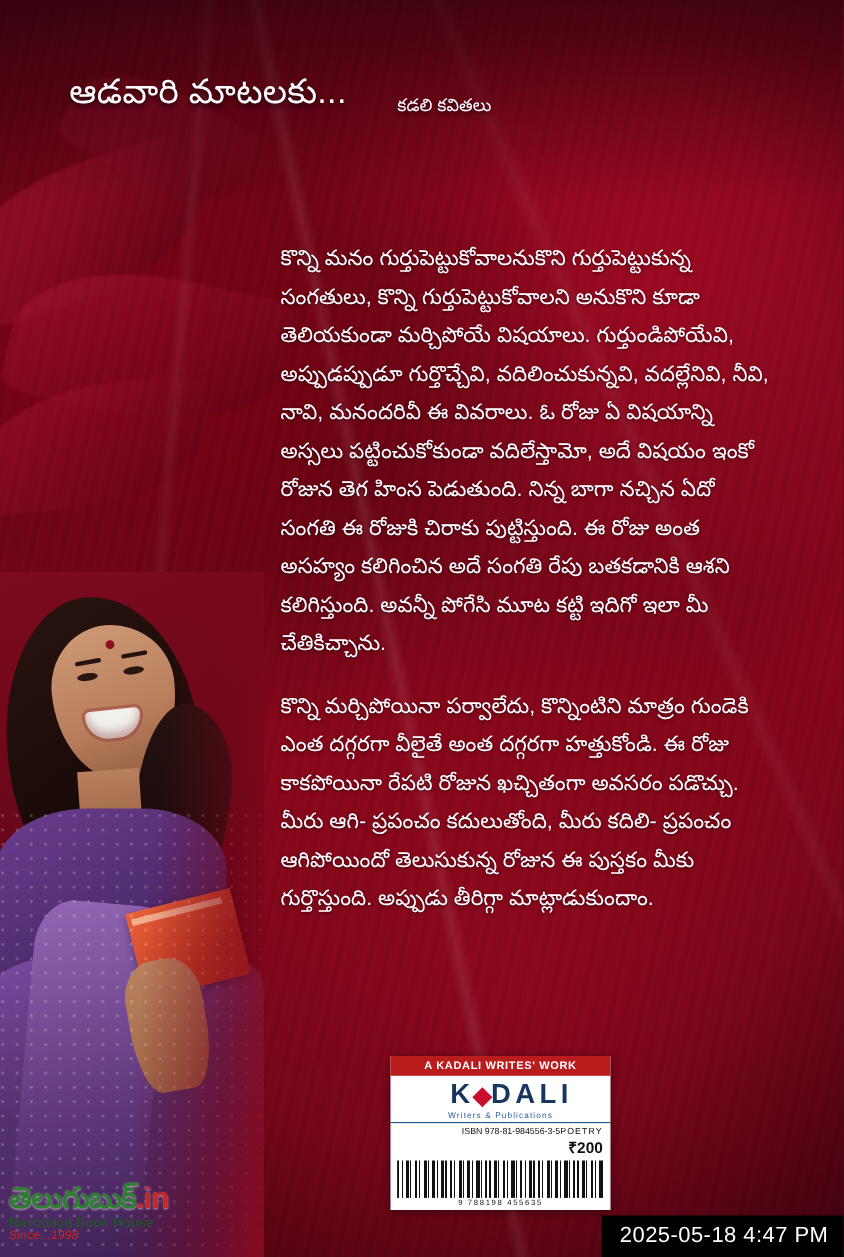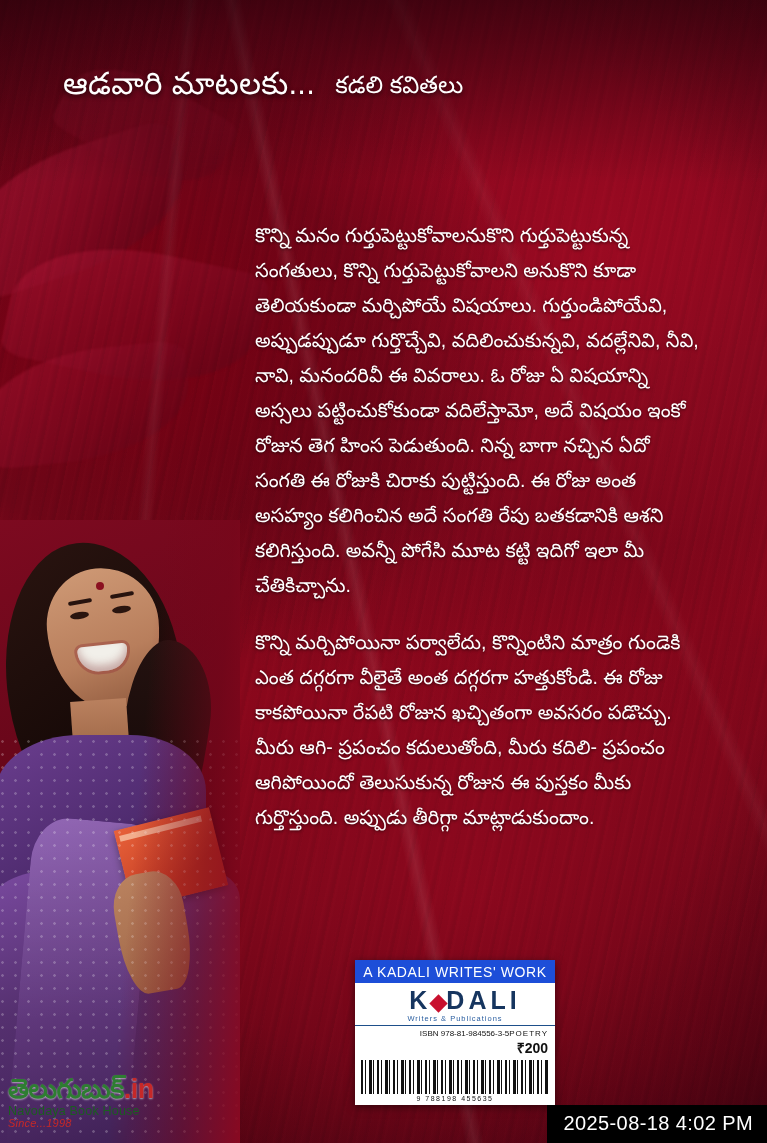--- a/index.html
+++ b/index.html
@@ -64,36 +64,37 @@
     border-radius: 62% 14% 62% 14%/ 62% 14% 62% 14%; transform: rotate(-6deg); opacity:.45; }
   .leaf.l4 { left: 60px; top: 80px; width: 170px; height: 90px;
     border-radius: 55% 10% 55% 10%/ 55% 10% 55% 10%; transform: rotate(30deg); opacity:.4; }
 
   
   .title-wrap {
     position: absolute;
     left: 63px;
     top: 66px;
     display: flex;
-    align-items: center;
-    gap: 20px;
+    align-items: flex-end;
+    gap: 10px;
     z-index: 6;
   }
   .title-main {
     font-size: 31px;
     color: #ffffff;
     letter-spacing: .3px;
     text-shadow: 0 2px 5px rgba(0,0,0,.65);
     white-space: nowrap;
   }
   .title-sub {
-    font-size: 24px;
+    font-size: 16px;
     color: #ffffff;
     text-shadow: 0 2px 4px rgba(0,0,0,.6);
     white-space: nowrap;
+    margin-left: 36px;
   }
 
   
   .body-text {
     position: absolute;
     left: 255px;
     top: 218px;
     width: 445px;
     z-index: 6;
     color: #ffffff;
@@ -211,27 +212,27 @@
   .pub {
     position: absolute;
     left: 355px;
     top: 960px;
     width: 200px;
     background: #ffffff;
     z-index: 7;
     box-shadow: 0 2px 8px rgba(0,0,0,.5);
   }
   .pub-head {
-    background: #1d4ed8;
+    background: #b91c1c;
     color: #ffffff;
-    font-size: 14px;
+    font-size: 10px;
     letter-spacing: .6px;
     text-align: center;
     padding: 4px 0 3px;
-    font-weight: normal;
+    font-weight: bold;
   }
   .pub-logo-row {
     text-align: center;
     padding: 5px 0 2px;
   }
   .pub-logo {
     font-size: 25px;
     letter-spacing: 4px;
     color: #16355f;
     font-weight: bold;
@@ -387,15 +388,15 @@
   </div>
 
   <div class="watermark">
     <div class="wm-main">
       <span>తెలుగుబుక్</span><span class="dotin">.in</span>
     </div>
     <div class="wm-sub">Navodaya Book House</div>
     <div class="wm-since">Since...1998</div>
   </div>
 
-  <div class="timestamp">2025-08-18  4:02 PM</div>
+  <div class="timestamp">2025-05-18  4:47 PM</div>
 
 </div>
 
 </body></html>

